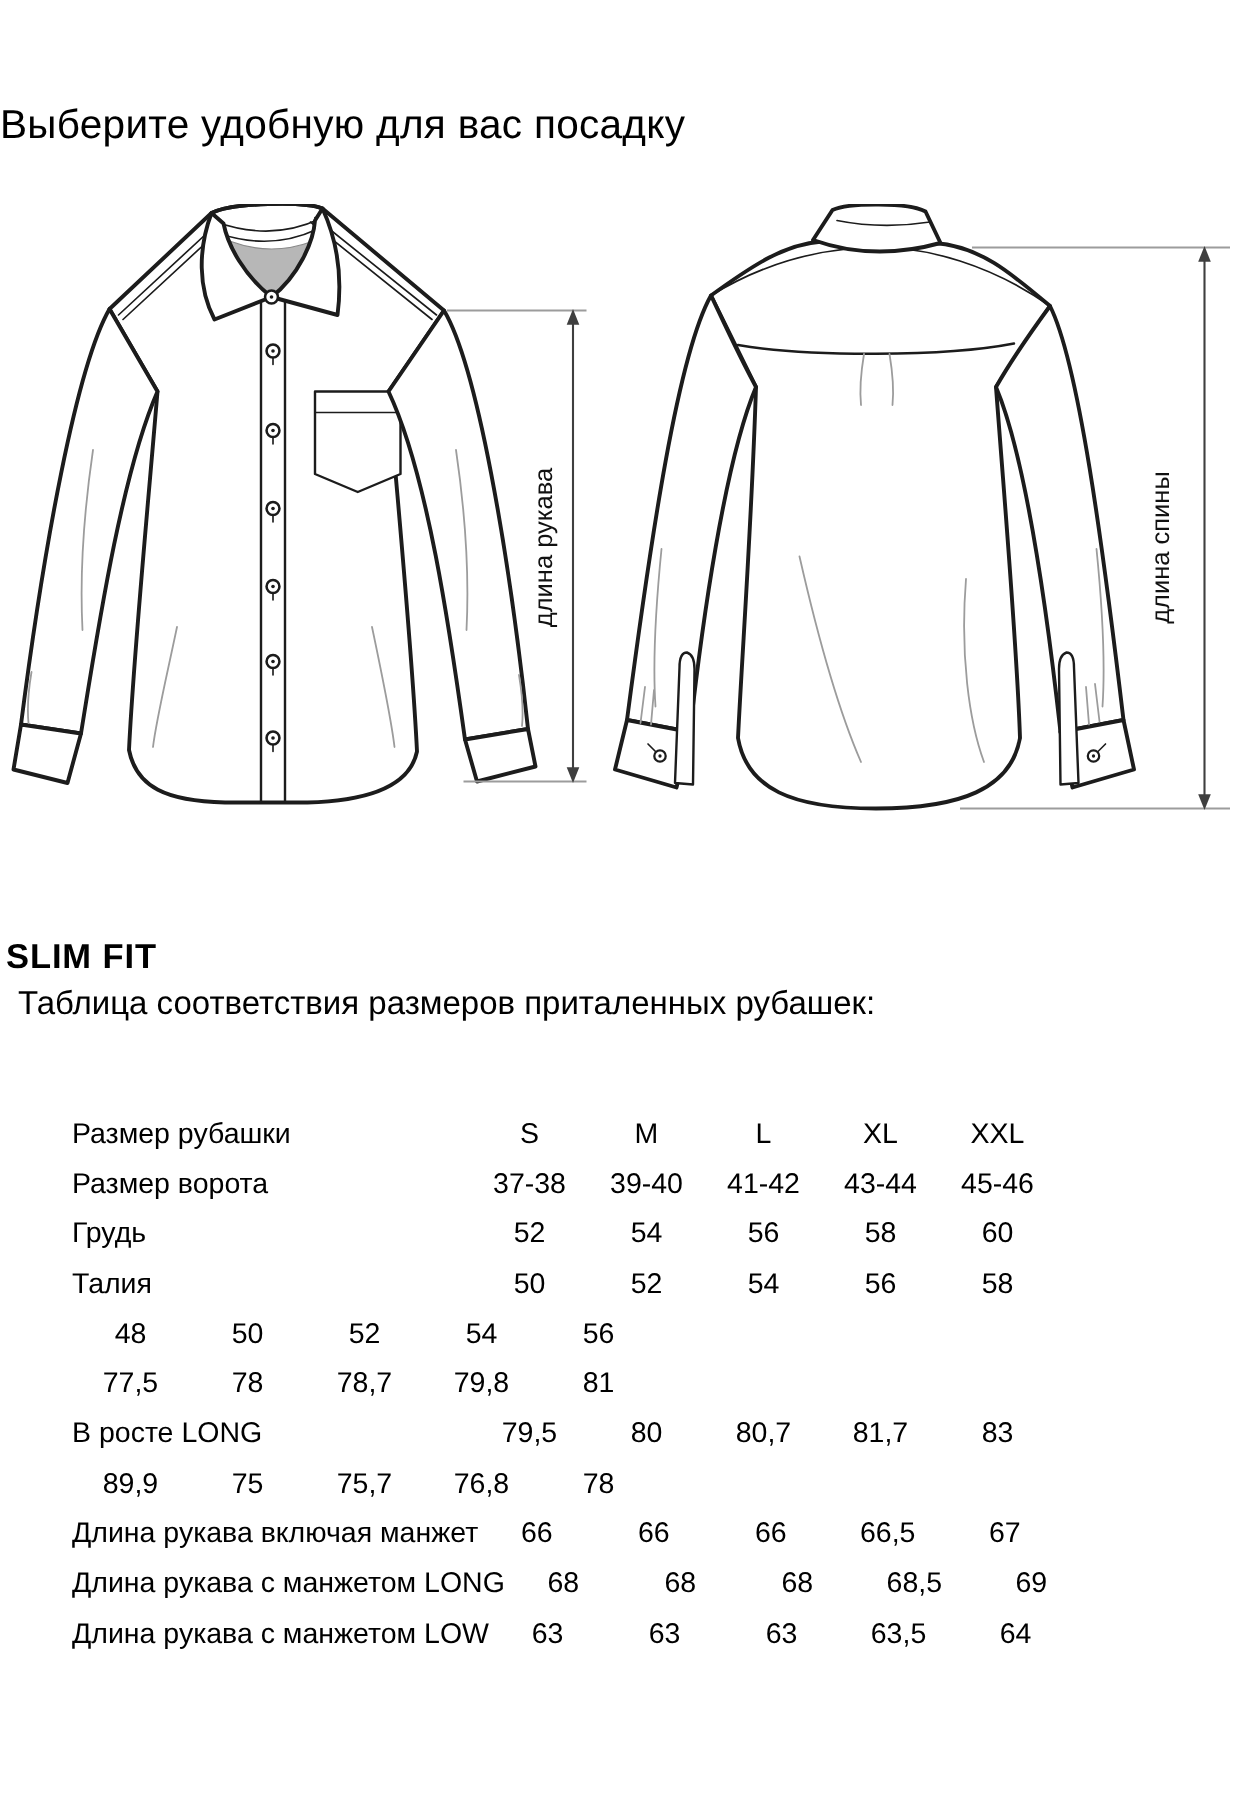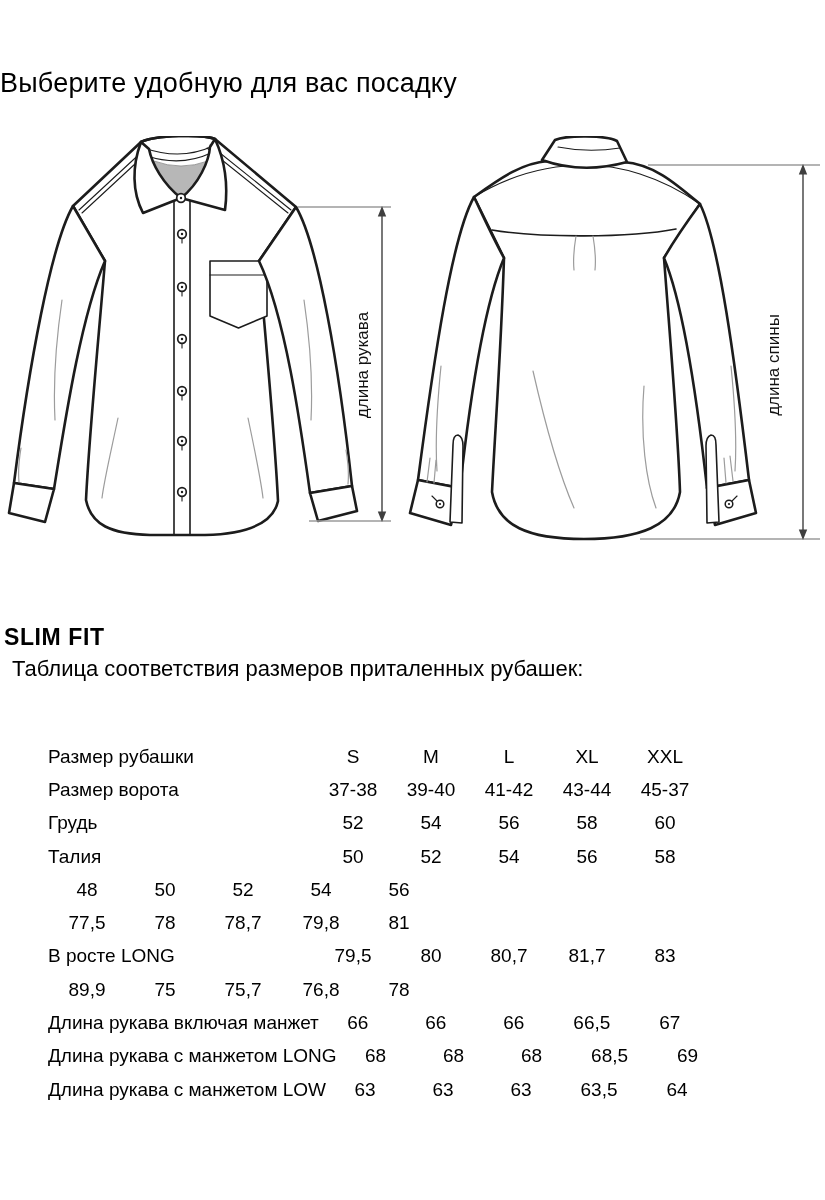--- a/index.html
+++ b/index.html
@@ -182,21 +182,21 @@
         <div class="tcell">L</div>
         <div class="tcell">XL</div>
         <div class="tcell">XXL</div>
       </div>
       <div class="trow">
         <div class="tlabel">Размер ворота</div>
         <div class="tcell">37-38</div>
         <div class="tcell">39-40</div>
         <div class="tcell">41-42</div>
         <div class="tcell">43-44</div>
-        <div class="tcell">45-37</div>
+        <div class="tcell">45-46</div>
       </div>
       <div class="trow">
         <div class="tlabel">Грудь</div>
         <div class="tcell">52</div>
         <div class="tcell">54</div>
         <div class="tcell">56</div>
         <div class="tcell">58</div>
         <div class="tcell">60</div>
       </div>
       <div class="trow">

